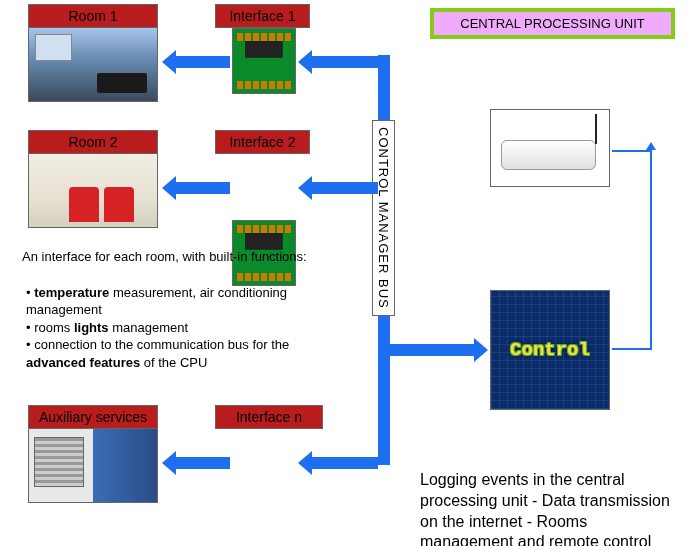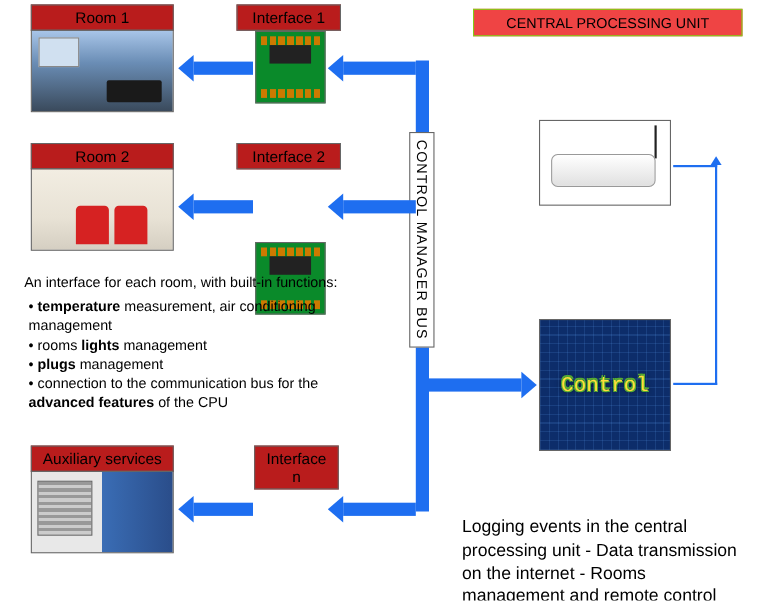--- a/index.html
+++ b/index.html
@@ -68,48 +68,48 @@
   }
   .router-antenna {
     position:absolute; right:12px; top:4px; width:2px; height:30px; background:#222;
   }
   .cm-img {
     background:#0d2d6a;
     background-image:
       repeating-linear-gradient(0deg, rgba(100,170,255,0.15) 0 1px, transparent 1px 8px),
       repeating-linear-gradient(90deg, rgba(100,170,255,0.15) 0 1px, transparent 1px 8px);
     display:flex; align-items:center; justify-content:center;
-    font-family:"Courier New",monospace; font-size:19px; font-weight:normal;
+    font-family:"Courier New",monospace; font-size:19px; font-weight:bold;
     color:#ffde3a; text-align:center; line-height:1.2;
     text-shadow: -1px -1px 0 #5a3, 1px -1px 0 #5a3, -1px 1px 0 #5a3, 1px 1px 0 #5a3, 0 0 6px #000;
   }
   .arrow-h {
     position:absolute; height:12px; background:#1e6ef0;
   }
   .arrow-h::before {
     content:""; position:absolute; left:-14px; top:-6px;
     border-top:12px solid transparent; border-bottom:12px solid transparent; border-right:14px solid #1e6ef0;
   }
   .arrow-h.rev::before { left:auto; right:-14px; border-right:none; border-left:14px solid #1e6ef0;}
   .bus-v {
     position:absolute; width:12px; background:#1e6ef0;
   }
   .bus-label {
     position:absolute; background:#fff; border:1px solid #666;
     writing-mode:vertical-rl; text-orientation:mixed;
     font-size:13px; padding:6px 3px; text-align:center; letter-spacing:1px;
   }
   .cpu-header {
-    position:absolute; border:1px solid #84cc16; text-align:center;
-    font-size:13px; padding:4px 8px; background:#ef4444;
+    position:absolute; border:4px solid #84cc16; text-align:center;
+    font-size:13px; padding:4px 8px; background:#f0abfc;
   }
   .desc {
     position:absolute; font-size:13px; line-height:1.35;
   }
-  .desc ul { list-style:none; padding-left:4px; margin-top:4px;}
+  .desc ul { list-style:none; padding-left:4px; margin-top:18px;}
   .desc li::before { content:"• "; }
   .footer-text {
     position:absolute; font-size:16px; text-align:left; line-height:1.3;
   }
   .thin-arrow-v {
     position:absolute; width:2px; background:#1e6ef0;
   }
   .thin-arrow-v::before {
     content:""; position:absolute; left:-4px; top:-8px;
     border-left:5px solid transparent; border-right:5px solid transparent; border-bottom:8px solid #1e6ef0;
@@ -131,29 +131,28 @@
 <div class="img-box room2-img" style="left:28px; top:153px; width:130px; height:75px;"></div>
 
 <div class="label" style="left:215px; top:130px; width:95px;">Interface 2</div>
 <div class="img-box interface-img" style="left:232px; top:154px; width:64px; height:66px;"></div>
 
 <div class="desc" style="left:22px; top:248px; width:330px;">
   <div>An interface for each room, with built-in functions:</div>
   <ul id="desc-list">
       <li><b>temperature</b> measurement, air conditioning management</li>
       <li>rooms <b>lights</b> management</li>
-      <li><b>plugs</b> management</li>
       <li>connection to the communication bus for the <b>advanced features</b> of the CPU</li>
     </ul>
 </div>
 
 <div class="label" style="left:28px; top:405px; width:130px;">Auxiliary services</div>
 <div class="img-box aux-img" style="left:28px; top:428px; width:130px; height:75px;"></div>
 
-<div class="label" style="left:215px; top:405px; width:77px;margin-left:16px;">Interface n</div>
+<div class="label" style="left:215px; top:405px; width:108px;">Interface n</div>
 
 <div class="cpu-header" style="left:430px; top:8px; width:245px;">
   <div>CENTRAL PROCESSING UNIT</div>
 </div>
 
 <div class="img-box router-img" style="left:490px; top:109px; width:120px; height:78px;">
   <div class="router-antenna"></div>
   <div class="router-shape"></div>
 </div>
 

